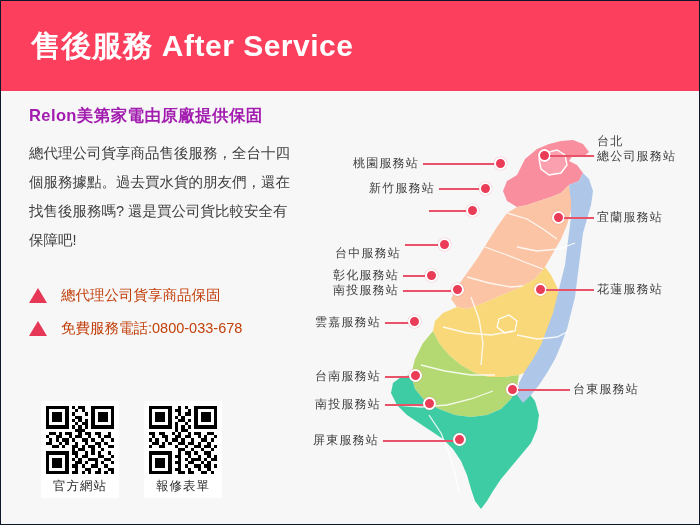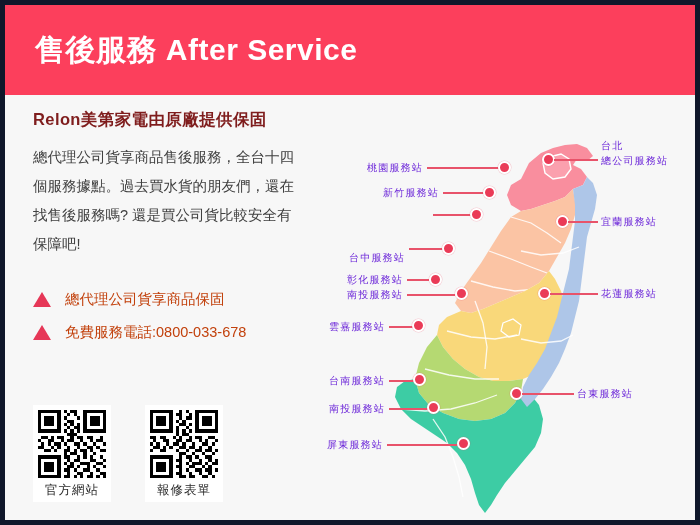--- a/index.html
+++ b/index.html
@@ -6,21 +6,21 @@
   html, body {
     width: 700px; height: 525px;
     font-family: "Liberation Sans", "DejaVu Sans", sans-serif;
     background: #ffffff;
     overflow: hidden;
   }
   #page {
     position: relative;
     width: 700px; height: 525px;
     background: #f7f7f7;
-    border: 5px solid #0f172a;
+    border: 1px solid #0f172a;
     overflow: hidden;
   }
 
   
   #banner {
     position: absolute; left: 0; top: 0;
     width: 700px; height: 90px;
     background: #fc3f5c;
   }
   #banner-title {
@@ -33,21 +33,21 @@
   }
 
   
   #left-col {
     position: absolute; left: 28px; top: 104px;
     width: 290px;
   }
   #lead-heading {
     font-size: 16.5px;
     font-weight: 700;
-    color: #7f1d1d;
+    color: #a21caf;
     letter-spacing: 0.4px;
     margin-bottom: 12px;
     white-space: nowrap;
   }
   #body-copy {
     font-size: 14.5px;
     line-height: 29px;
     color: #404040;
     width: 272px;
   }
@@ -71,23 +71,23 @@
     flex: none;
   }
   .bullet-text {
     font-size: 14.5px;
     color: #c2410c;
     white-space: nowrap;
   }
 
   
   #qr-area {
-    position: absolute; left: 28px; top: 400px;
+    position: absolute; left: 40px; top: 400px;
     display: flex;
-    gap: 34px;
+    gap: 25px;
   }
   .qr-card {
     width: 78px;
     background: #ffffff;
     padding: 5px 5px 3px 5px;
     display: flex;
     flex-direction: column;
     align-items: center;
   }
   .qr-canvas {
@@ -108,22 +108,22 @@
   
   #map-wrap {
     position: absolute; left: 320px; top: 96px;
     width: 380px; height: 428px;
   }
   #map-svg { position: absolute; left: 0; top: 0; }
 
   
   .callout {
     position: absolute;
-    font-size: 10px;
-    color: #6d28d9;
+    font-size: 12px;
+    color: #404040;
     letter-spacing: 1.2px;
     white-space: nowrap;
     line-height: 15px;
   }
   .callout.right-aligned { text-align: right; }
   .leader {
     position: absolute;
     height: 1.5px;
     background: #e8536a;
   }

